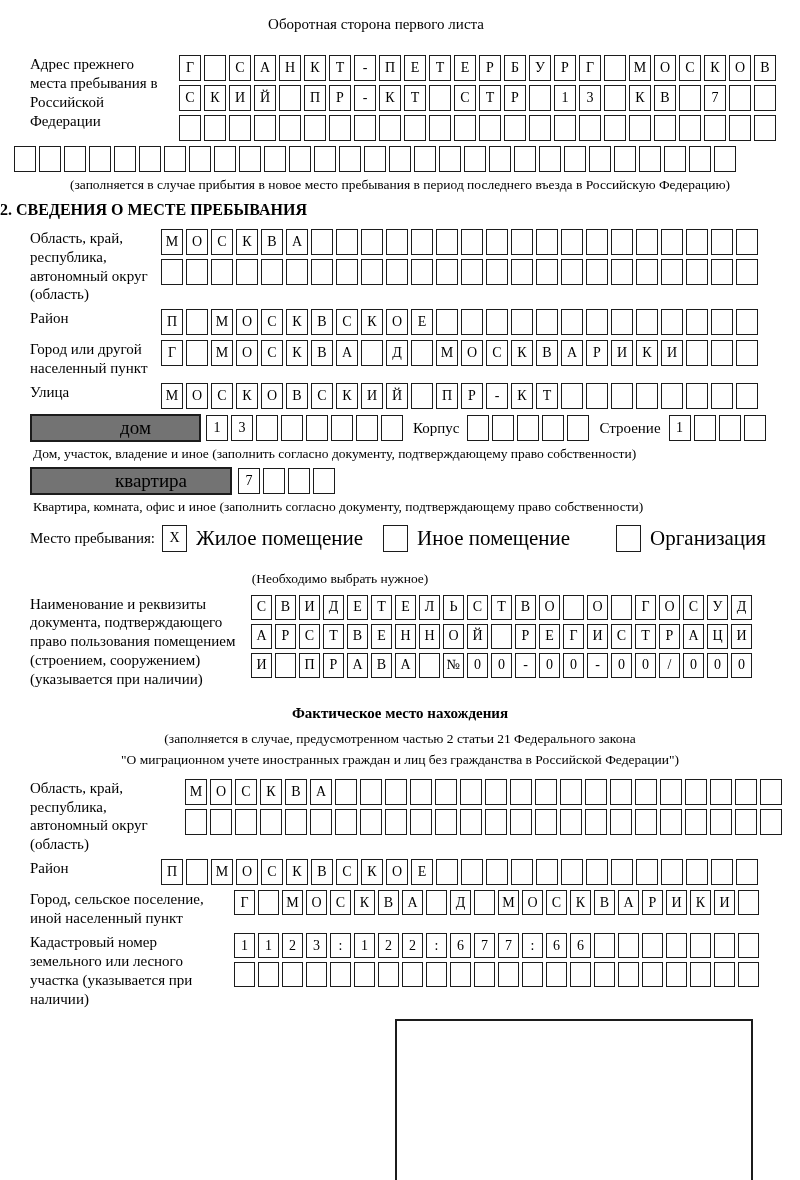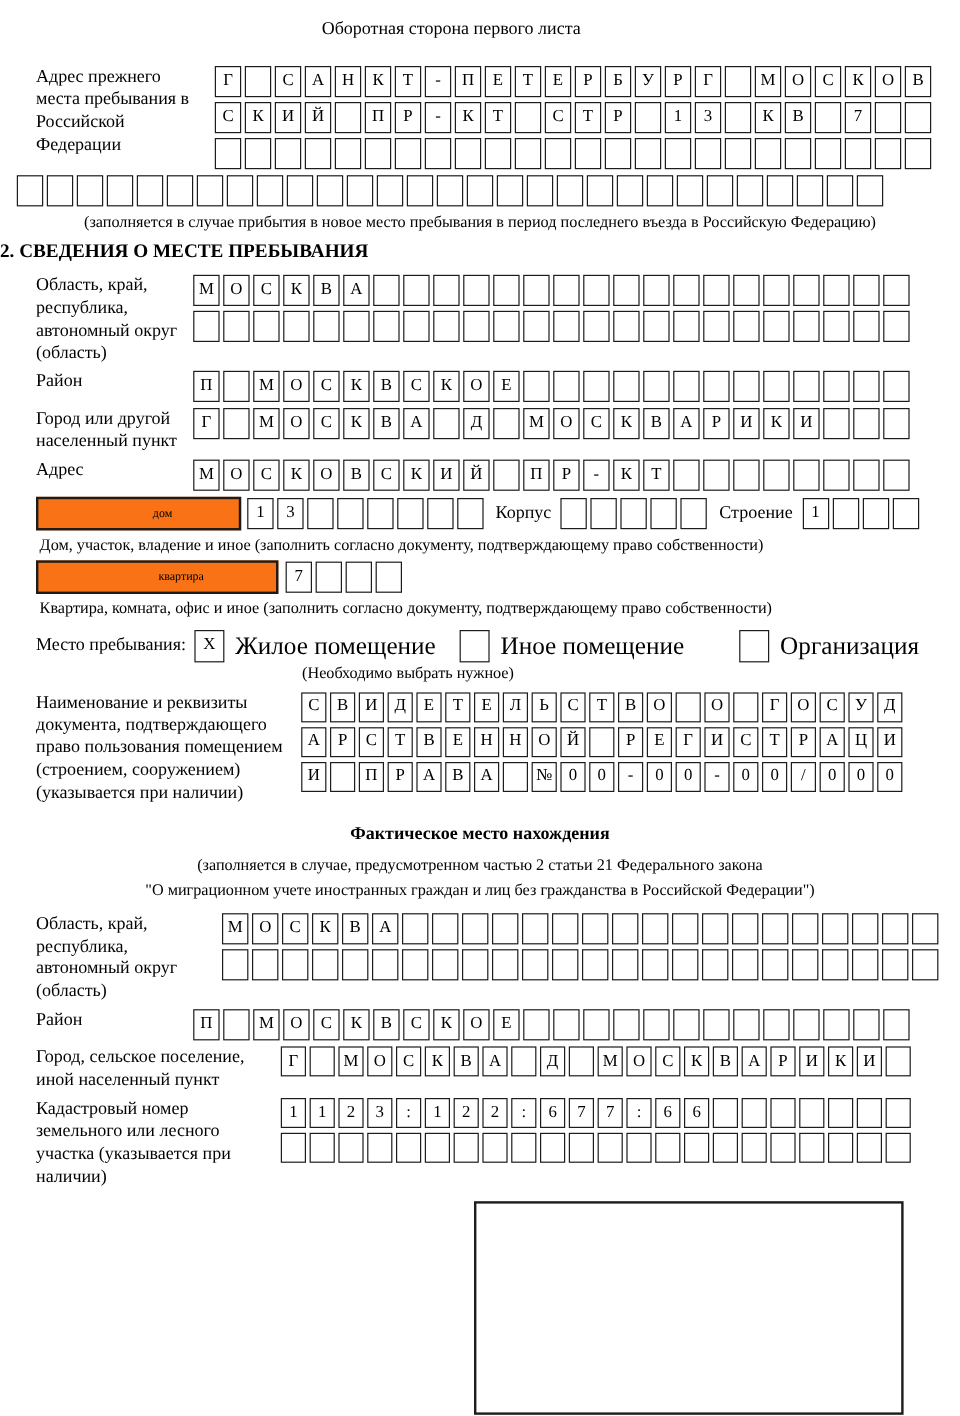--- a/index.html
+++ b/index.html
@@ -24,28 +24,28 @@
     font-size: 14px; line-height: 1;
   }
   .narrow .cell { flex: 0 0 21px; width: 21px; height: 25px; }
   .fullrow { margin: 4px 0 4px 14px; }
   .caption { font-size: 13.5px; line-height: 1.32; }
   .center { text-align: center; }
   .leftcap { margin: 1px 0 4px 33px; }
   .sec-title { font-weight: bold; font-size: 16px; margin: 7px 0 10px; }
   .prev { margin-top: 22px; }
   .named-box {
-    border: 2px solid #1c1c1c; height: 28px; background: #f97316;
-    display: flex; align-items: center; justify-content: center; font-size: 10px; flex: none; padding-left: 40px;
+    border: 2px solid #1c1c1c; height: 28px; background: #737373;
+    display: flex; align-items: center; justify-content: center; font-size: 19px; flex: none; padding-left: 40px;
   }
   .dom-box { width: 171px; margin-right: 5px; }
   .kv-box { width: 202px; margin-right: 6px; }
   .dom-row { align-items: center; margin-bottom: 3px; }
   .inline-label { font-size: 15px; margin: 0 8px 0 10px; flex: none; }
-  .mesto { align-items: center; margin-top: 9px; margin-bottom: 0; }
+  .mesto { align-items: center; margin-top: 9px; margin-bottom: 18px; }
   .mlabel { font-size: 15px; margin-right: 7px; }
   .opt { font-size: 21px; margin: 0 14px 0 9px; }
   .cbox {
     width: 25px; height: 27px; border: 1.5px solid #1c1c1c; flex: none;
     display: flex; align-items: center; justify-content: center; font-size: 14px;
   }
   .cbox.b2 { margin-left: 6px; } .cbox.b3 { margin-left: 32px; }
   .nvn { width: 620px; margin-left: 30px; margin-bottom: 7px; }
   .doc-block { margin-top: 4px; }
   .fact-title { font-weight: bold; font-size: 15px; text-align: center; margin: 16px 0 8px; }
@@ -290,21 +290,21 @@
         <div class="cell">И</div>
         <div class="cell">К</div>
         <div class="cell">И</div>
         <div class="cell"></div>
         <div class="cell"></div>
         <div class="cell"></div>
       </div>
   </div>
 
   <div class="frow">
-    <div class="flabel w126">Адрес</div>
+    <div class="flabel w126">Улица</div>
     <div class="cellrow">
         <div class="cell">М</div>
         <div class="cell">О</div>
         <div class="cell">С</div>
         <div class="cell">К</div>
         <div class="cell">О</div>
         <div class="cell">В</div>
         <div class="cell">С</div>
         <div class="cell">К</div>
         <div class="cell">И</div>

